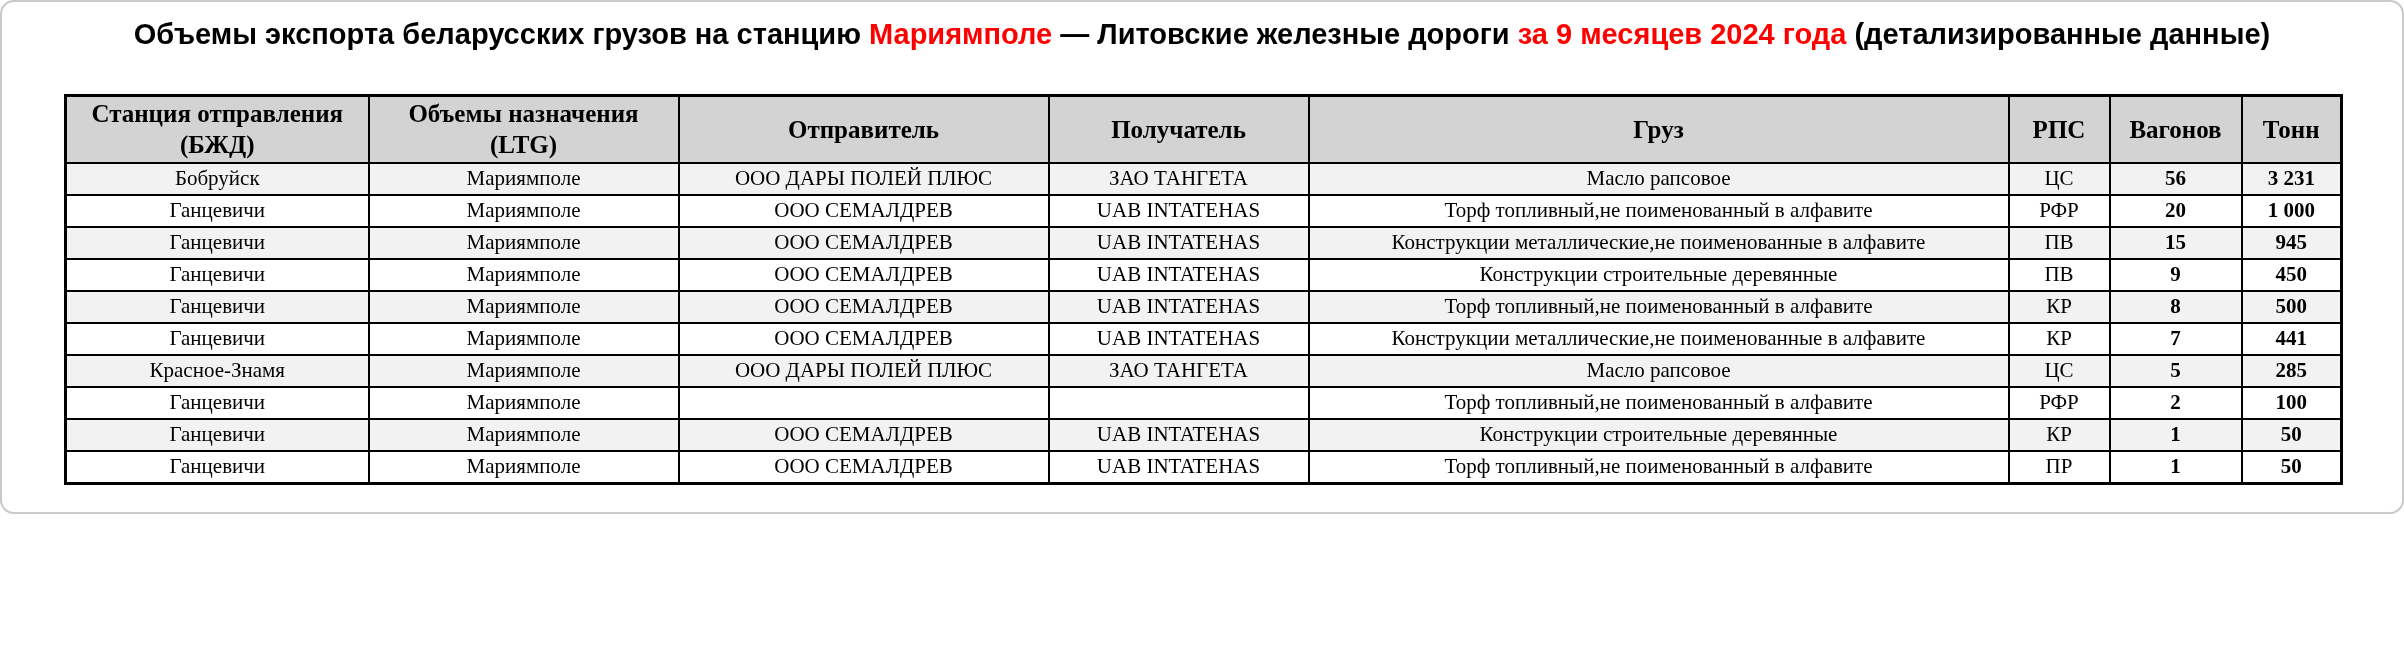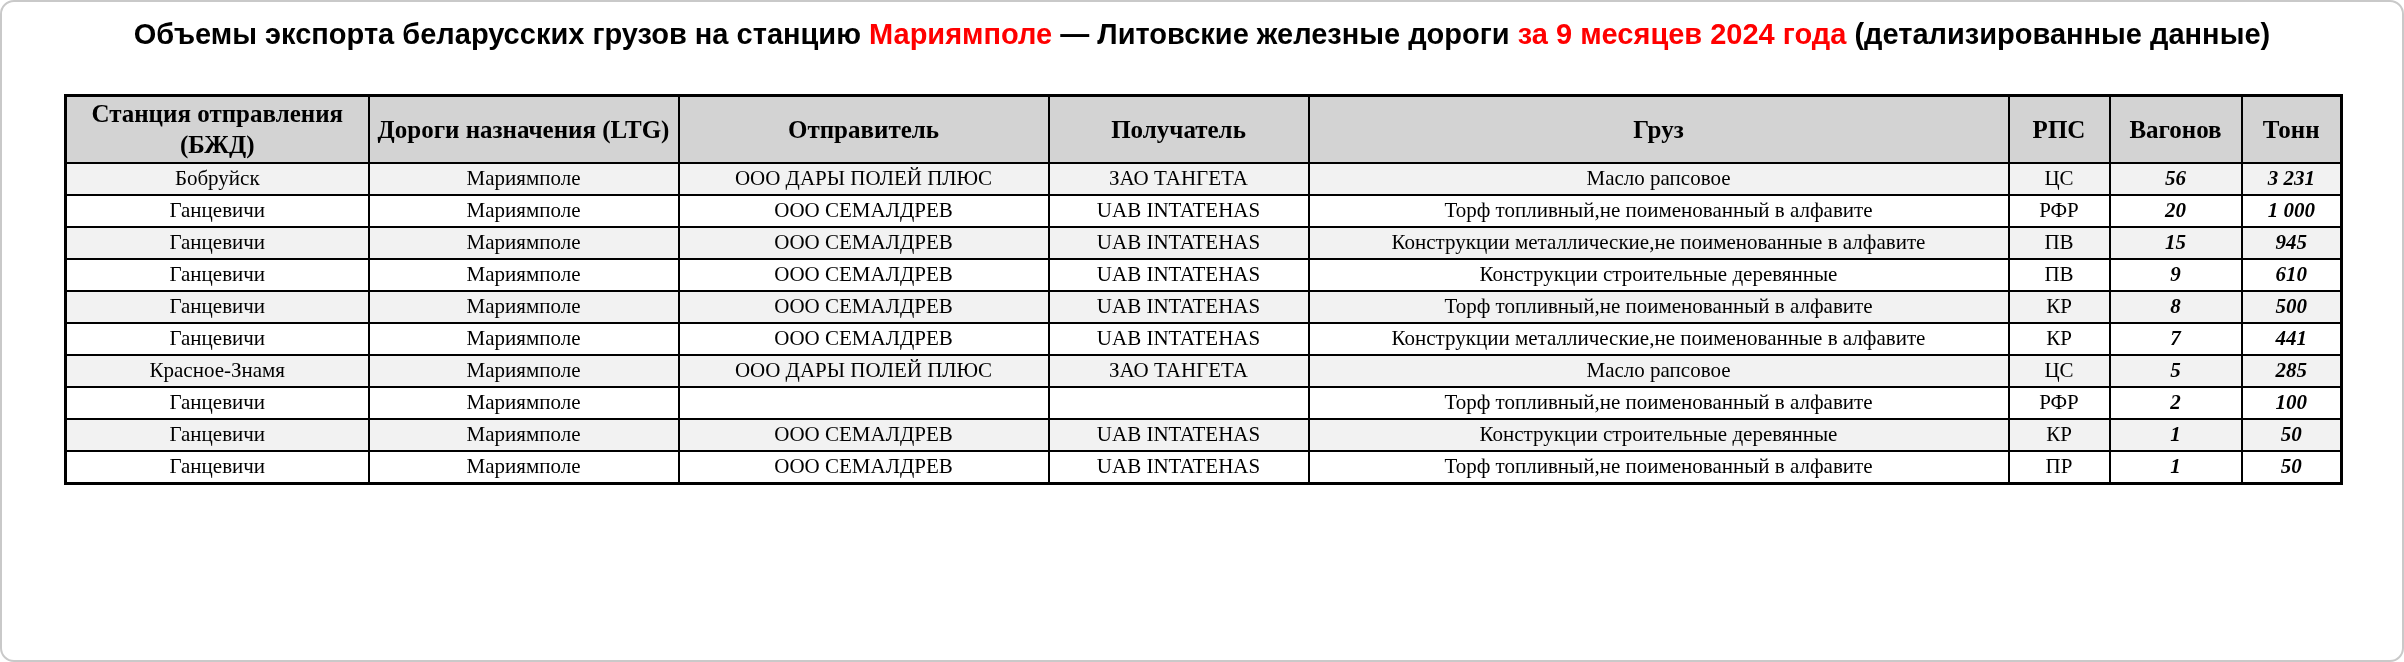--- a/index.html
+++ b/index.html
@@ -3,21 +3,21 @@
 <meta charset="utf-8">
 <style>
   html, body {
     margin: 0;
     padding: 0;
     background: #ffffff;
   }
   .page {
     position: relative;
     width: 2404px;
-    height: 662px;
+    height: 514px;
     background: #ffffff;
     border: 2px solid #c9c9c9;
     border-radius: 14px;
     box-sizing: border-box;
     overflow: hidden;
     font-family: "Liberation Serif", "DejaVu Serif", serif;
   }
   .title {
     position: absolute;
     top: 16px;
@@ -56,21 +56,21 @@
     height: 62px;
     line-height: 1.25;
   }
   table.export-table td {
     font-size: 21px;
     height: 28px;
     font-weight: normal;
     background: #ffffff;
   }
   table.export-table tbody tr:nth-child(odd) td { background: #f2f2f2; }
-  table.export-table td.num-bold { font-weight: bold; font-style: italic; }
+  table.export-table td.num-bold { font-weight: bold; }
 </style>
 </head>
 <body>
 
 <div class="page">
 
   <div class="title">
     <span>Объемы экспорта беларусских грузов на станцию</span>
     <span class="red">Мариямполе</span>
     <span>— Литовские железные дороги</span>
@@ -85,21 +85,21 @@
       <col style="width:370px">
       <col style="width:260px">
       <col style="width:700px">
       <col style="width:101px">
       <col style="width:132px">
       <col style="width:100px">
     </colgroup>
     <thead>
       <tr>
           <th>Станция отправления (БЖД)</th>
-          <th>Дороги назначения (LTG)</th>
+          <th>Объемы назначения (LTG)</th>
           <th>Отправитель</th>
           <th>Получатель</th>
           <th>Груз</th>
           <th>РПС</th>
           <th>Вагонов</th>
           <th>Тонн</th>
         </tr>
     </thead>
     <tbody>
         <tr>
@@ -133,21 +133,21 @@
           <td class="num-bold">945</td>
         </tr>
         <tr>
           <td>Ганцевичи</td>
           <td>Мариямполе</td>
           <td>ООО СЕМАЛДРЕВ</td>
           <td>UAB INTATEHAS</td>
           <td>Конструкции строительные деревянные</td>
           <td>ПВ</td>
           <td class="num-bold">9</td>
-          <td class="num-bold">610</td>
+          <td class="num-bold">450</td>
         </tr>
         <tr>
           <td>Ганцевичи</td>
           <td>Мариямполе</td>
           <td>ООО СЕМАЛДРЕВ</td>
           <td>UAB INTATEHAS</td>
           <td>Торф топливный,не поименованный в алфавите</td>
           <td>КР</td>
           <td class="num-bold">8</td>
           <td class="num-bold">500</td>

